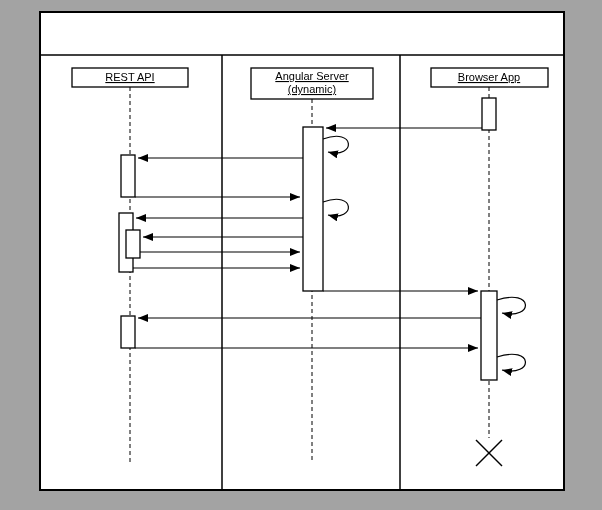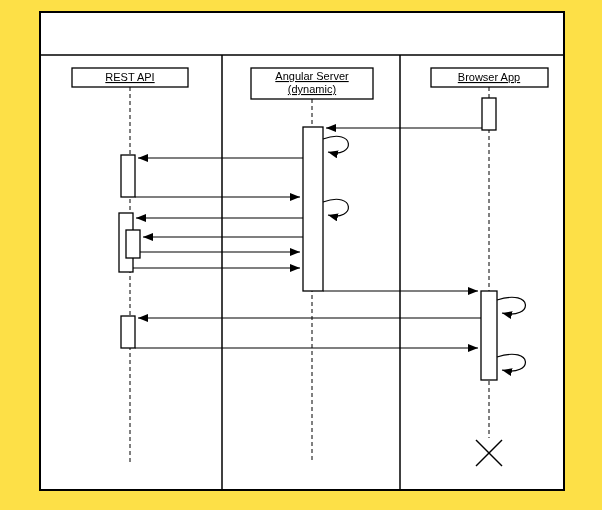--- a/index.html
+++ b/index.html
@@ -4,21 +4,21 @@
 <style>
   html, body {
     margin: 0;
     padding: 0;
     background: #ffffff;
   }
   .stage {
     position: relative;
     width: 602px;
     height: 510px;
-    background: #fde047;
+    background: #a3a3a3;
     font-family: "Liberation Sans", sans-serif;
   }
   svg text {
     font-family: "Liberation Sans", sans-serif;
     font-size: 11px;
     fill: #000000;
     text-decoration: underline;
     text-anchor: middle;
   }
   .shape { fill: #ffffff; stroke: #000000; stroke-width: 1.3; }

